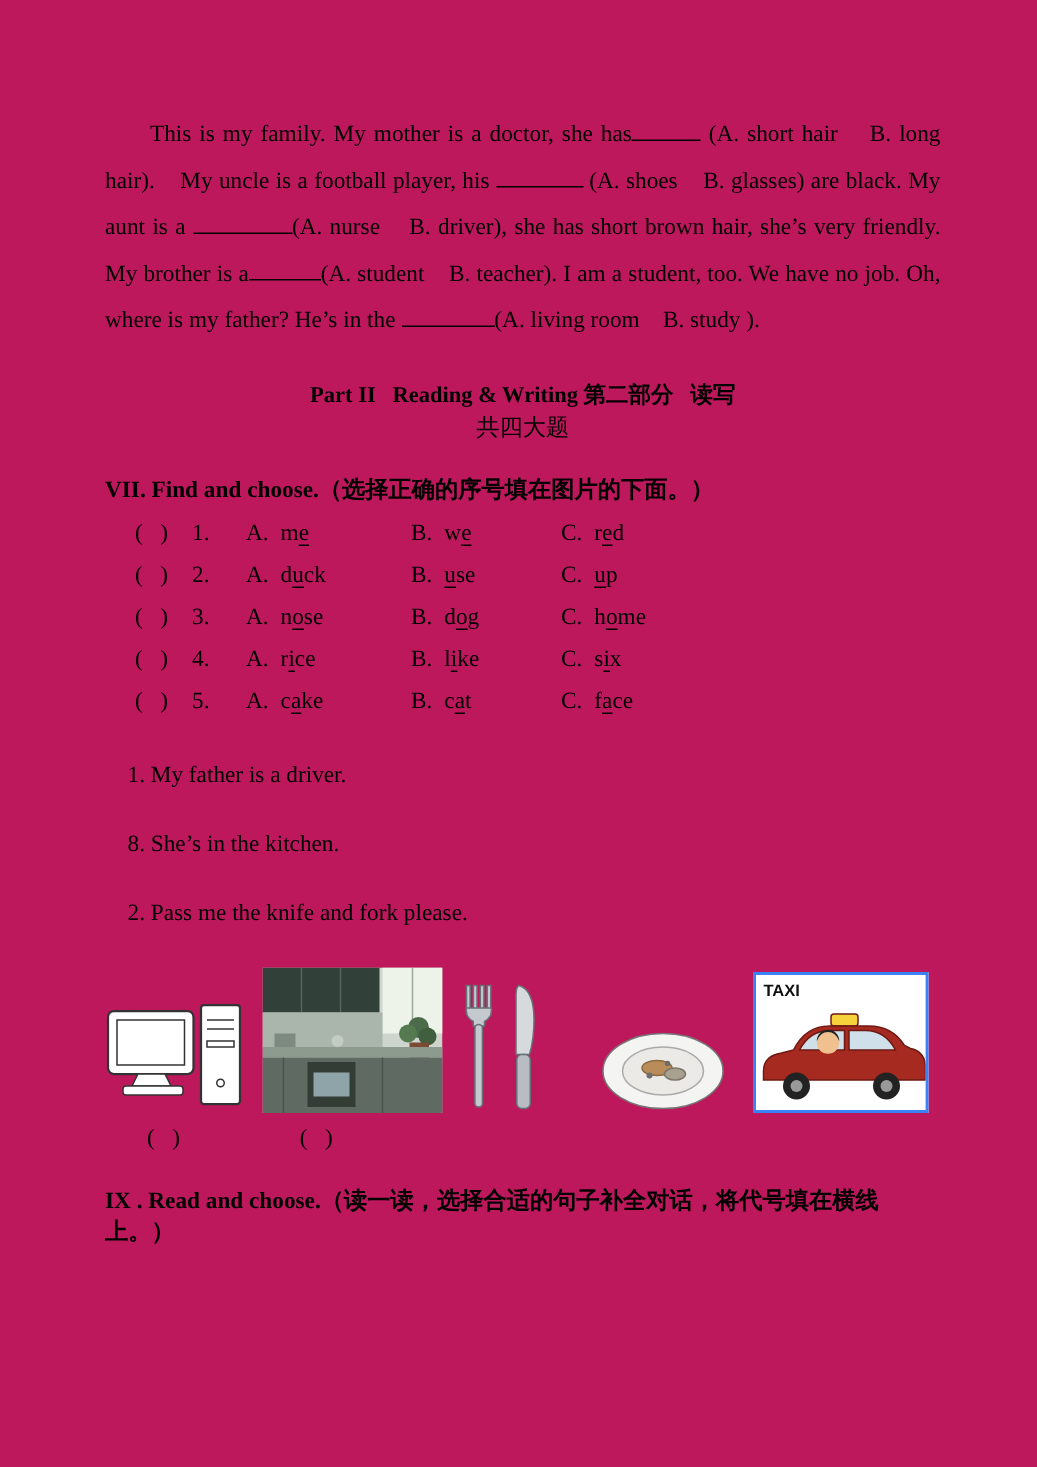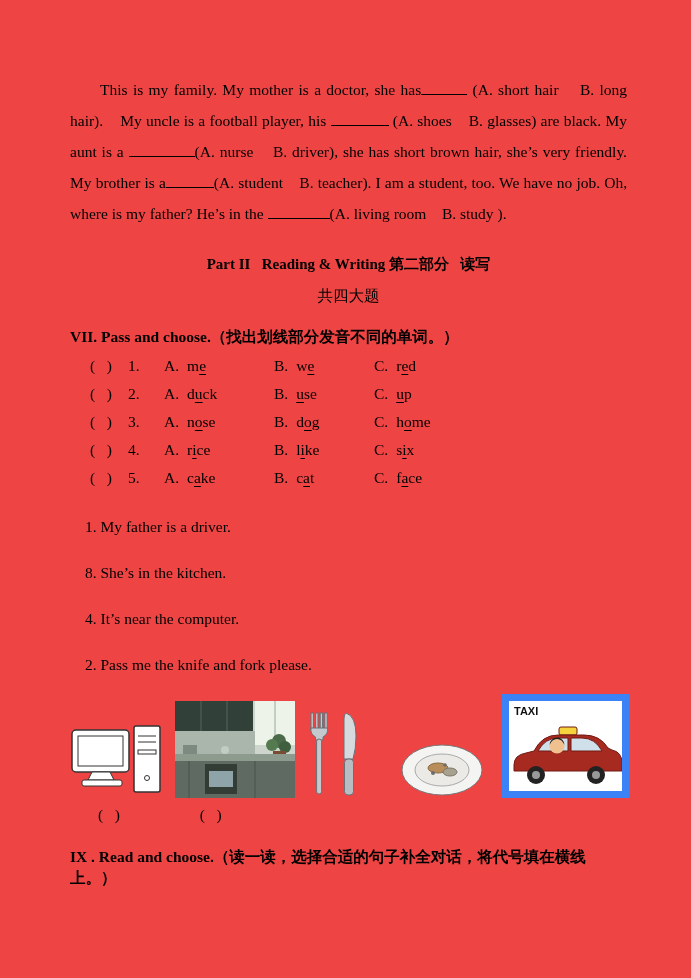--- a/index.html
+++ b/index.html
@@ -1,38 +1,38 @@
 <!DOCTYPE html>
 <html><head>
 <meta charset="utf-8">
 <style>
   html,body{margin:0;padding:0;background:#ffffff;}
   .page{
     position:relative;
     width:691px;height:978px;
-    background:#ef4444;color:#000;
+    background:#be185d;color:#000;
     font-family:"Liberation Serif","DejaVu Serif",serif;
     box-sizing:border-box;
     padding:74px 64px 0 70px;
     overflow:hidden;
   }
   
   .intro{
     margin:0;
     font-size:15.5px;line-height:31px;
     text-align:justify;text-indent:30px;
   }
   .blank{
     display:inline-block;height:2px;
     border-bottom:1px solid #000;
   }
   .w1{width:46px}.w2{width:58px}.w3{width:66px}.w4{width:48px}.w5{width:62px}
   
   .h-part{margin-top:24px;text-align:center;font-weight:bold;font-size:15px;line-height:22px;}
-  .h-sub{margin-top:10px;text-align:center;font-size:15.5px;line-height:21px;}
+  .h-sub{text-align:center;font-size:15.5px;line-height:21px;}
   .h-sec{margin-top:20px;font-weight:bold;font-size:15.5px;line-height:21px;}
   
   .ph-list{margin-top:5px;}
   .ph-row{display:flex;align-items:center;height:28px;padding-left:20px;font-size:15.5px;}
   .p-paren{width:38px;}
   .p-num{width:36px;}
   .p-a{width:110px;}
   .p-b{width:100px;}
   .p-c{flex:1;}
   .lbl{margin-right:8px;}
@@ -40,40 +40,40 @@
   
   .sentences{margin-top:4px;padding-left:15px;font-size:15.5px;}
   .sentence{margin-top:24px;line-height:22px;}
   
   .pics{display:flex;align-items:flex-end;margin-top:22px;height:100px;}
   .fig{display:block;}
   .fig-computer{margin-right:10px;}
   .fig-kitchen{margin-right:5px;}
   .fig-cutlery{margin-right:30px;}
   .fig-plate{margin-right:17px;}
-  .fig-taxi{border:7px solid #3b82f6;background:#fff;}
+  .fig-taxi{border:2px solid #3b82f6;background:#fff;}
   .fig svg{display:block;}
   
   .answers{margin-top:6px;font-size:15.5px;line-height:22px;}
   .ans{display:inline-block;}
   .a1{margin-left:28px;}
   .a2{margin-left:76px;}
   .h-sec9{}
 </style>
 </head>
 <body>
 
 <div class="page">
 
   <p class="intro"><span>This is my family. My mother is a doctor, she has</span><span class="blank w1"></span><span> (A. short hair&nbsp;&nbsp;&nbsp; B. long hair).&nbsp;&nbsp;&nbsp; My uncle is a football player, his </span><span class="blank w2"></span><span> (A. shoes&nbsp;&nbsp;&nbsp; B. glasses) are black. My aunt is a </span><span class="blank w3"></span><span>(A. nurse&nbsp;&nbsp;&nbsp; B. driver), she has short brown hair, she’s very friendly. My brother is a</span><span class="blank w4"></span><span>(A. student&nbsp;&nbsp;&nbsp; B. teacher). I am a student, too. We have no job. Oh, where is my father? He’s in the </span><span class="blank w5"></span><span>(A. living room&nbsp;&nbsp;&nbsp; B. study ).</span></p>
 
   <div class="h-part">Part II&nbsp;&nbsp; Reading &amp; Writing 第二部分&nbsp;&nbsp; 读写</div>
   <div class="h-sub">共四大题</div>
 
-  <div class="h-sec">VII. Pass and choose.（找出划线部分发音不同的单词。）</div>
+  <div class="h-sec">VII. Find and choose.（选择正确的序号填在图片的下面。）</div>
 
   <div class="ph-list">
 
     <div class="ph-row">
       <span class="p-paren">(&nbsp;&nbsp;&nbsp;)</span>
       <span class="p-num">1.</span>
       <span class="p-opt p-a"><span class="lbl">A.</span><span>m</span><span class="u">e</span><span></span></span>
       <span class="p-opt p-b"><span class="lbl">B.</span><span>w</span><span class="u">e</span><span></span></span>
       <span class="p-opt p-c"><span class="lbl">C.</span><span>r</span><span class="u">e</span><span>d</span></span>
     </div>
@@ -109,21 +109,20 @@
       <span class="p-opt p-b"><span class="lbl">B.</span><span>c</span><span class="u">a</span><span>t</span></span>
       <span class="p-opt p-c"><span class="lbl">C.</span><span>f</span><span class="u">a</span><span>ce</span></span>
     </div>
 
   </div>
 
 
   <div class="sentences">
     <div class="sentence">1. My father is a driver.</div>
     <div class="sentence">8. She’s in the kitchen.</div>
-    <div class="sentence">4. It’s near the computer.</div>
     <div class="sentence">2. Pass me the knife and fork please.</div>
   </div>
 
   <div class="pics">
 
     <div class="fig fig-computer">
       <svg width="95" height="74" viewBox="0 0 95 74">
         <rect x="2" y="6" width="57" height="42" rx="4" fill="#ffffff" stroke="#333" stroke-width="1.5"></rect>
         <rect x="8" y="12" width="45" height="30" fill="#ffffff" stroke="#333"></rect>
         <path d="M22 48 L40 48 L44 56 L18 56 Z" fill="#ffffff" stroke="#333"></path>

